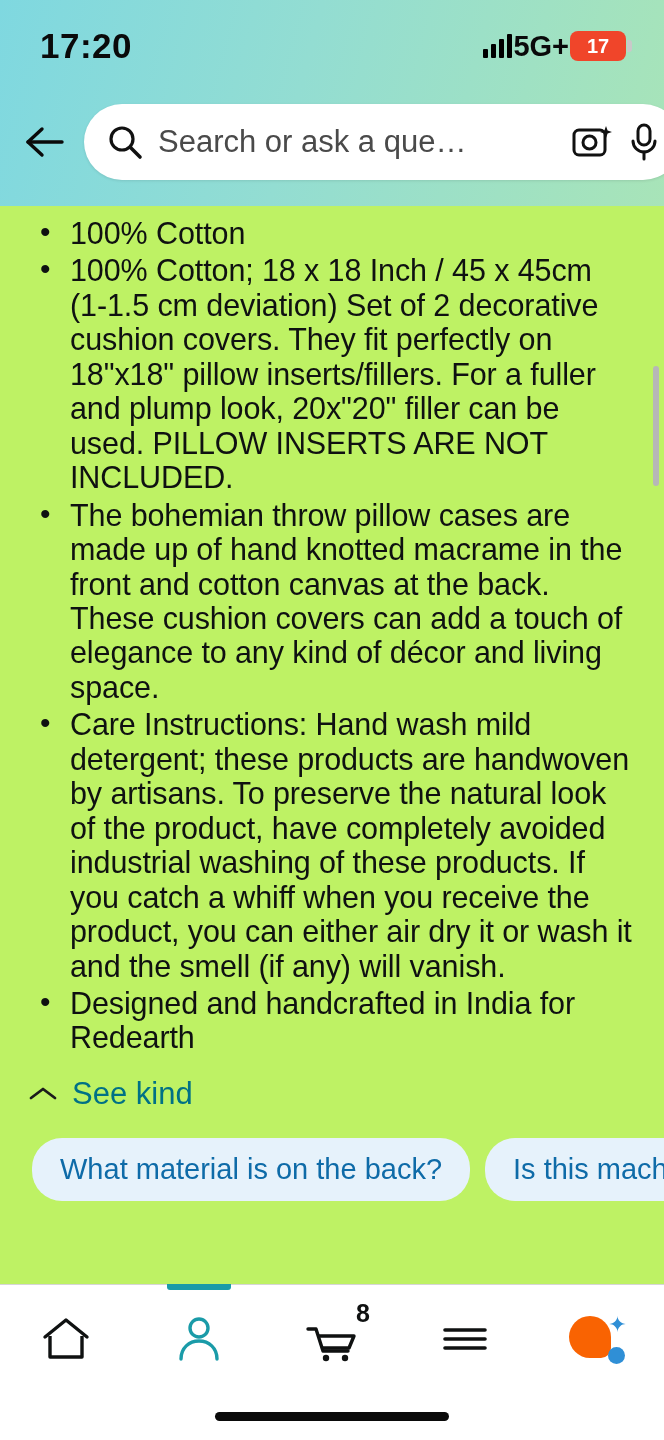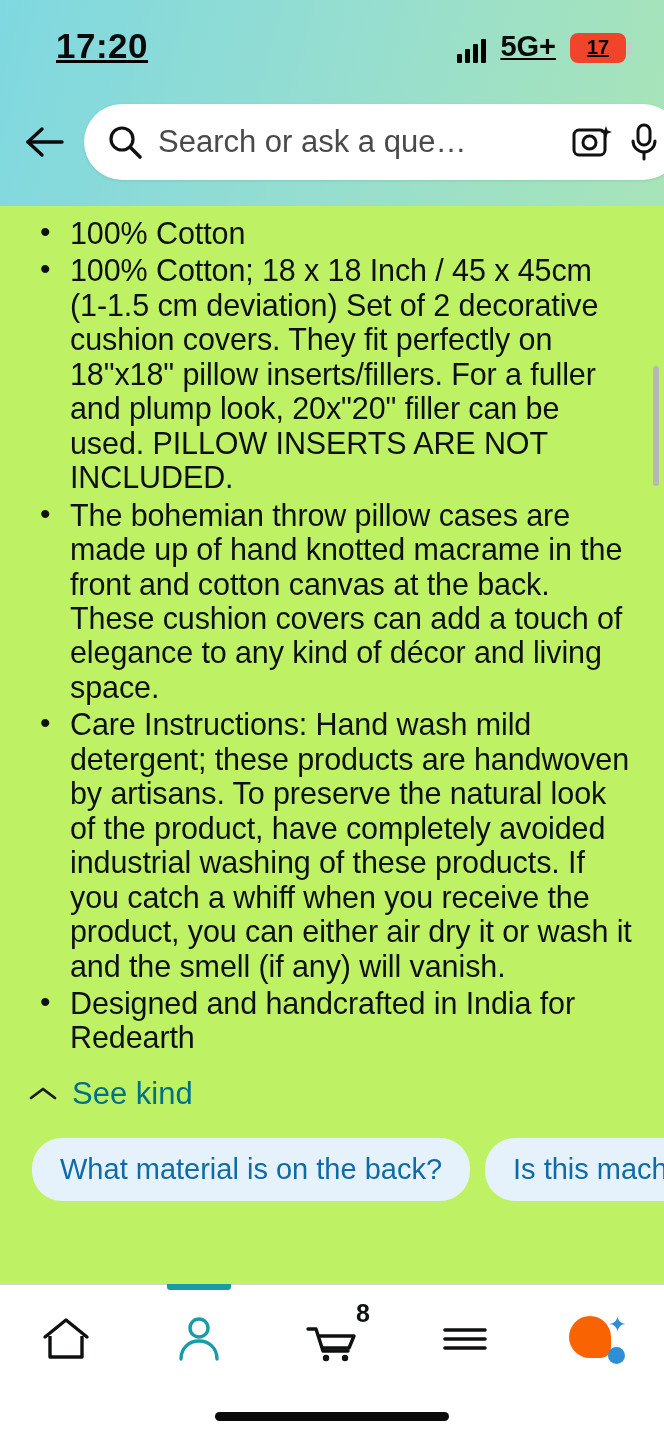--- a/index.html
+++ b/index.html
@@ -25,33 +25,32 @@
     padding: 0;
     flex: 0 0 auto;
     height: 206px;
     position: relative;
   }
   .statusbar {
     height: 92px;
     display: flex;
     align-items: center;
     justify-content: space-between;
-    padding: 0 38px 0 56px;
-    text-decoration: underline;
+    padding: 0 38px 0 40px;
   }
   .status-time {
     font-size: 35px;
     font-weight: bold;
     color: #0a0a0a;
     letter-spacing: 0.5px;
   }
   .status-right {
     display: flex;
-    align-items: flex-end;
-    gap: 14px;
+    align-items: center;
+    gap: 1px;
   }
   .signal-bars {
     display: flex;
     align-items: flex-end;
     gap: 3px;
     height: 24px;
   }
   .signal-bars i {
     display: block;
     width: 5px;
@@ -71,21 +70,21 @@
     position: relative;
     width: 56px;
     height: 30px;
     border-radius: 8px;
     background: #f0452a;
     display: flex;
     align-items: center;
     justify-content: center;
   }
   .battery .pct {
-    color: #000000;
+    color: #ffffff;
     font-size: 20px;
     font-weight: bold;
   }
   .battery:after {
     content: "";
     position: absolute;
     right: -6px;
     top: 9px;
     width: 5px;
     height: 12px;

